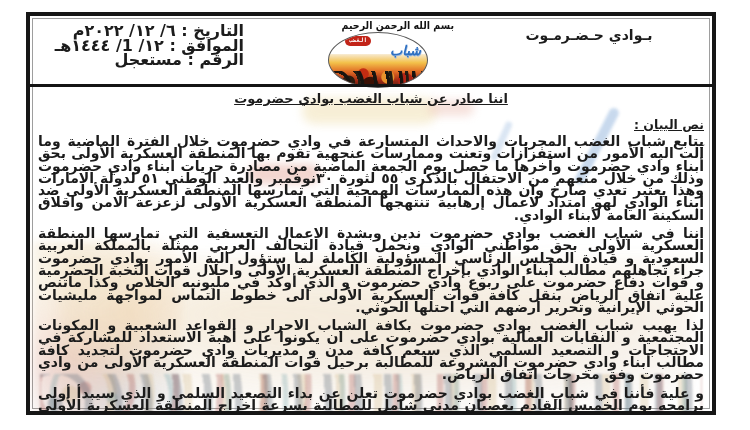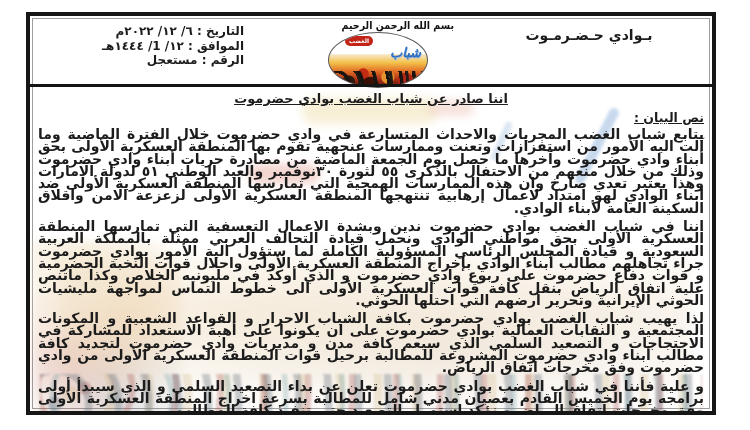--- a/index.html
+++ b/index.html
@@ -53,20 +53,21 @@
   .org {
     position:absolute; top:10px; right:14px; width:218px; text-align:center;
     font-weight:bold; font-size:14px; line-height:18px; letter-spacing:1px;
   }
   .center-block { position:absolute; top:2px; left:272px; width:152px; z-index:2; }
   .bismillah { font-weight:bold; font-size:9.5px; line-height:13px; letter-spacing:-0.5px; color:#121212; white-space:nowrap; transform:scaleY(1.15); }
   .logo {
     position:relative; width:100px; height:56px; margin:1px auto 0;
     border-radius:50%; border:1px solid #5a5a5a; overflow:hidden;
     background:linear-gradient(#ffffff 0 38%, #f7e7c8 40%, #f3c14a 55%, #e06a24 72%, #a02814 88%, #58200f 100%);
+    font-family:Liberation Mono, monospace;
   }
   .logo .flames {
     position:absolute; left:0; right:0; bottom:0; height:62%;
     background:
       radial-gradient(circle at 20% 85%, #2b1a0e 0 6px, transparent 7px),
       radial-gradient(circle at 42% 95%, #3a1005 0 8px, transparent 9px),
       radial-gradient(circle at 35% 60%, #c32c12 0 5px, transparent 6px),
       radial-gradient(circle at 60% 70%, #e8922c 0 6px, transparent 7px),
       radial-gradient(circle at 78% 80%, #b02315 0 7px, transparent 8px);
   }
@@ -80,32 +81,32 @@
   .logo-word {
     font-weight:bold; font-style:italic; font-size:13px; line-height:16px; color:#2d6fc2;
     text-shadow:0.5px 0.5px 0 #9db9dd;
   }
   .logo-badge {
     position:absolute; top:-6px; left:10px; background:#c22418; color:#ffffff;
     font-size:6px; font-weight:bold; line-height:8px; padding:1px 4px; border-radius:6px;
   }
   .dates {
     position:absolute; top:8px; left:32px; width:182px; text-align:right;
-    font-weight:bold; font-size:12px; line-height:14.5px; white-space:nowrap;
+    font-weight:bold; font-size:16px; line-height:14.5px; white-space:nowrap;
   }
   
   .rule { position:relative; z-index:1; height:2px; border-top:2.5px solid #141414; border-bottom:1.5px solid #141414; }
   .title {
     position:relative; z-index:1; margin-top:4px; text-align:center;
     font-weight:bold; font-size:13px; text-decoration:underline;
   }
   
   .body { position:relative; z-index:1; padding:2px 8px 0; }
   .section-heading {
-    font-weight:bold; font-size:12.5px; text-decoration:underline; margin:2px 0 3px;
+    font-weight:bold; font-size:12.5px; text-decoration:underline; margin:9px 0 3px;
   }
   .body p {
     font-weight:bold; font-size:14px; line-height:12.3px; color:#1c1c1c;
     text-align:justify; text-align-last:right; margin-bottom:6px;
   }
 </style>
 </head>
 <body>
 
 <div class="page">

